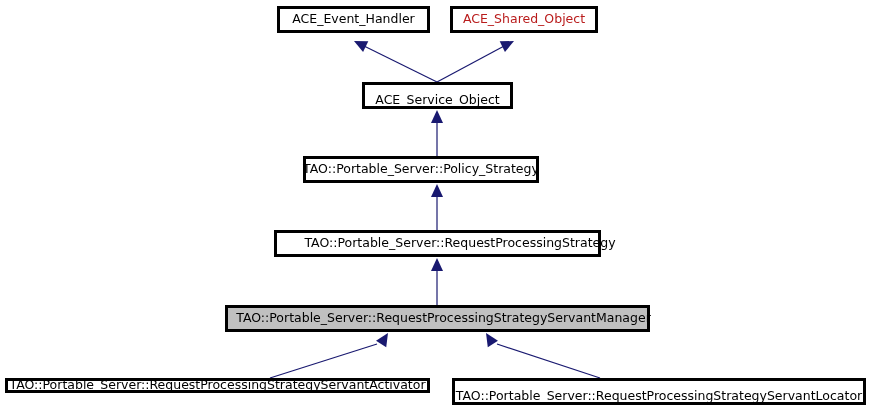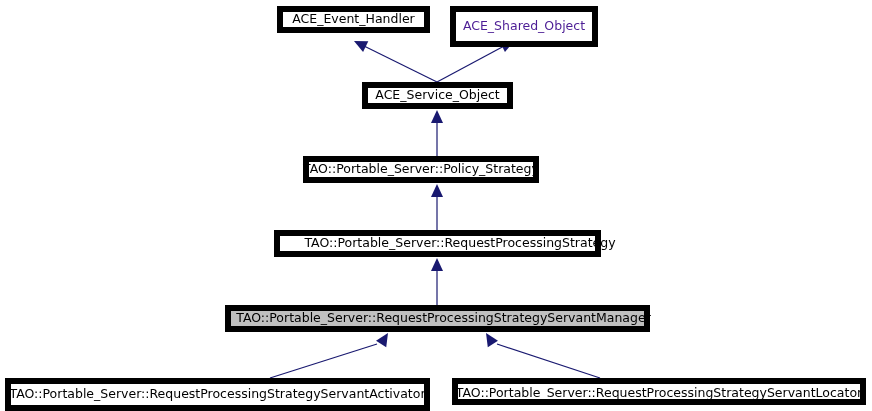--- a/index.html
+++ b/index.html
@@ -22,21 +22,21 @@
     position: absolute;
     left: 0;
     top: 0;
     width: 872px;
     height: 411px;
     pointer-events: none;
   }
   .node {
     position: absolute;
     box-sizing: border-box;
-    border: 6px solid #f9a8d4;
+    border: 3px solid #f9a8d4;
     background: #ffffff;
     display: flex;
     align-items: center;
     justify-content: center;
     white-space: nowrap;
     color: #000000;
     font-family: "DejaVu Sans", sans-serif;
     font-size: 12.5px;
     line-height: 1;
     letter-spacing: 0px;
@@ -82,36 +82,36 @@
       <g>
         <line x1="600" y1="378" x2="497" y2="344" stroke="#191970" stroke-width="1.2"></line>
         <polygon points="486,333 497.97723901197025,340.84510966463426 487.8006618580931,347.2041408354328" fill="#191970"></polygon>
       </g>
     </svg>
 
   <div id="node-layer">
       <div class="node" style="left: 277px; top: 6px; width: 153px; height: 27px; border-color: rgb(0, 0, 0); background: rgb(255, 255, 255); color: rgb(0, 0, 0);">
         <span class="node-label">ACE_Event_Handler</span>
       </div>
-      <div class="node" style="left: 450px; top: 6px; width: 148px; height: 41px; border-color: rgb(0, 0, 0); background: rgb(255, 255, 255); color: #4c1d95;">
+      <div class="node" style="left: 450px; top: 6px; width: 148px; height: 27px; border-color: rgb(0, 0, 0); background: rgb(255, 255, 255); color: #b91c1c;">
         <span class="node-label">ACE_Shared_Object</span>
       </div>
-      <div class="node" style="left: 362px; top: 82px; width: 151px; height: 27px; border-color: rgb(0, 0, 0); background: rgb(255, 255, 255); color: rgb(0, 0, 0);">
+      <div class="node" style="left: 362px; top: 82px; width: 151px; height: 27px; border-color: rgb(0, 0, 0); background: rgb(255, 255, 255); color: rgb(0, 0, 0); align-items: flex-end;">
         <span class="node-label">ACE_Service_Object</span>
       </div>
       <div class="node" style="left: 303px; top: 156px; width: 236px; height: 27px; border-color: rgb(0, 0, 0); background: rgb(255, 255, 255); color: rgb(0, 0, 0);">
         <span class="node-label">TAO::Portable_Server::Policy_Strategy</span>
       </div>
       <div class="node" style="left: 274px; top: 230px; width: 327px; height: 27px; border-color: rgb(0, 0, 0); background: rgb(255, 255, 255); color: rgb(0, 0, 0); padding-left: 45px;">
         <span class="node-label">TAO::Portable_Server::RequestProcessingStrategy</span>
       </div>
       <div class="node highlight" style="left: 225px; top: 305px; width: 425px; height: 27px; border-color: rgb(0, 0, 0); background: rgb(192, 192, 192); color: rgb(0, 0, 0); padding-left: 12px;">
         <span class="node-label">TAO::Portable_Server::RequestProcessingStrategyServantManager</span>
       </div>
-      <div class="node" style="left: 5px; top: 378px; width: 425px; height: 33px; border-color: rgb(0, 0, 0); background: rgb(255, 255, 255); color: rgb(0, 0, 0);">
+      <div class="node" style="left: 5px; top: 378px; width: 425px; height: 15px; border-color: rgb(0, 0, 0); background: rgb(255, 255, 255); color: rgb(0, 0, 0);">
         <span class="node-label">TAO::Portable_Server::RequestProcessingStrategyServantActivator</span>
       </div>
       <div class="node" style="left: 452px; top: 378px; width: 414px; height: 27px; border-color: rgb(0, 0, 0); background: rgb(255, 255, 255); color: rgb(0, 0, 0); align-items: flex-end;">
         <span class="node-label">TAO::Portable_Server::RequestProcessingStrategyServantLocator</span>
       </div>
     </div>
 
 </div>
 
 </body></html>

